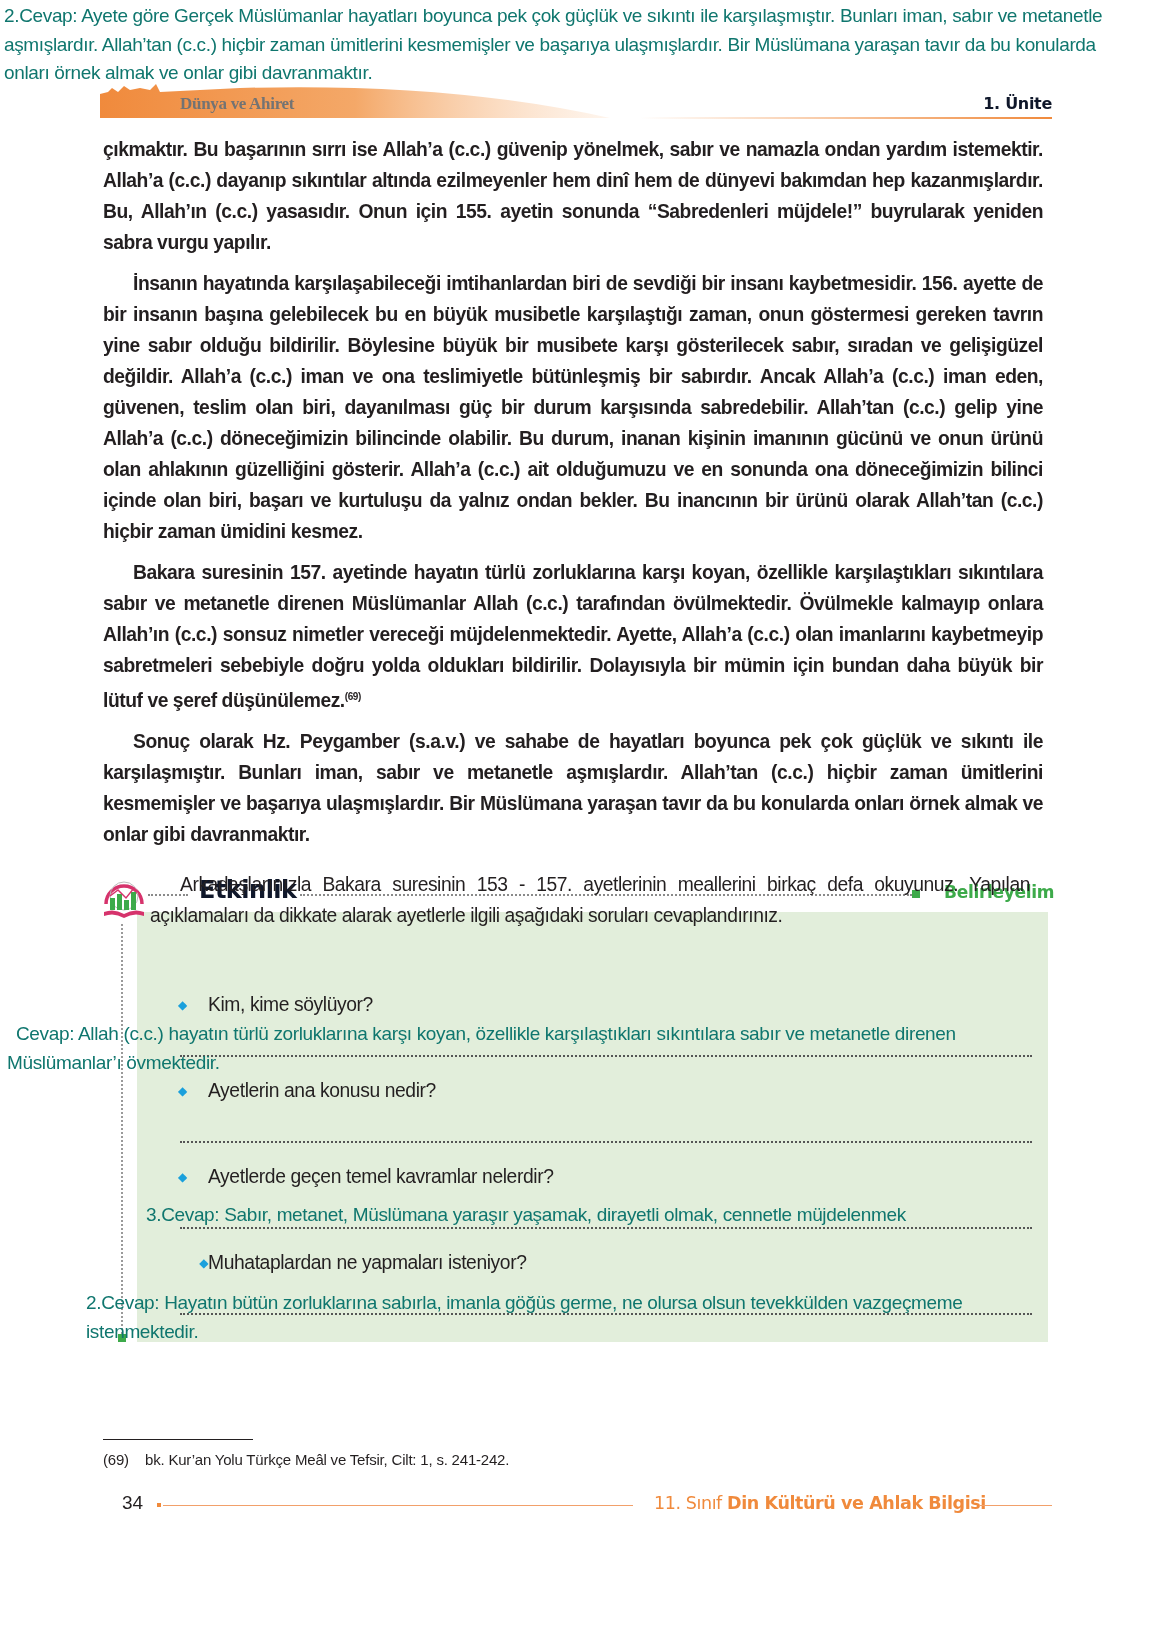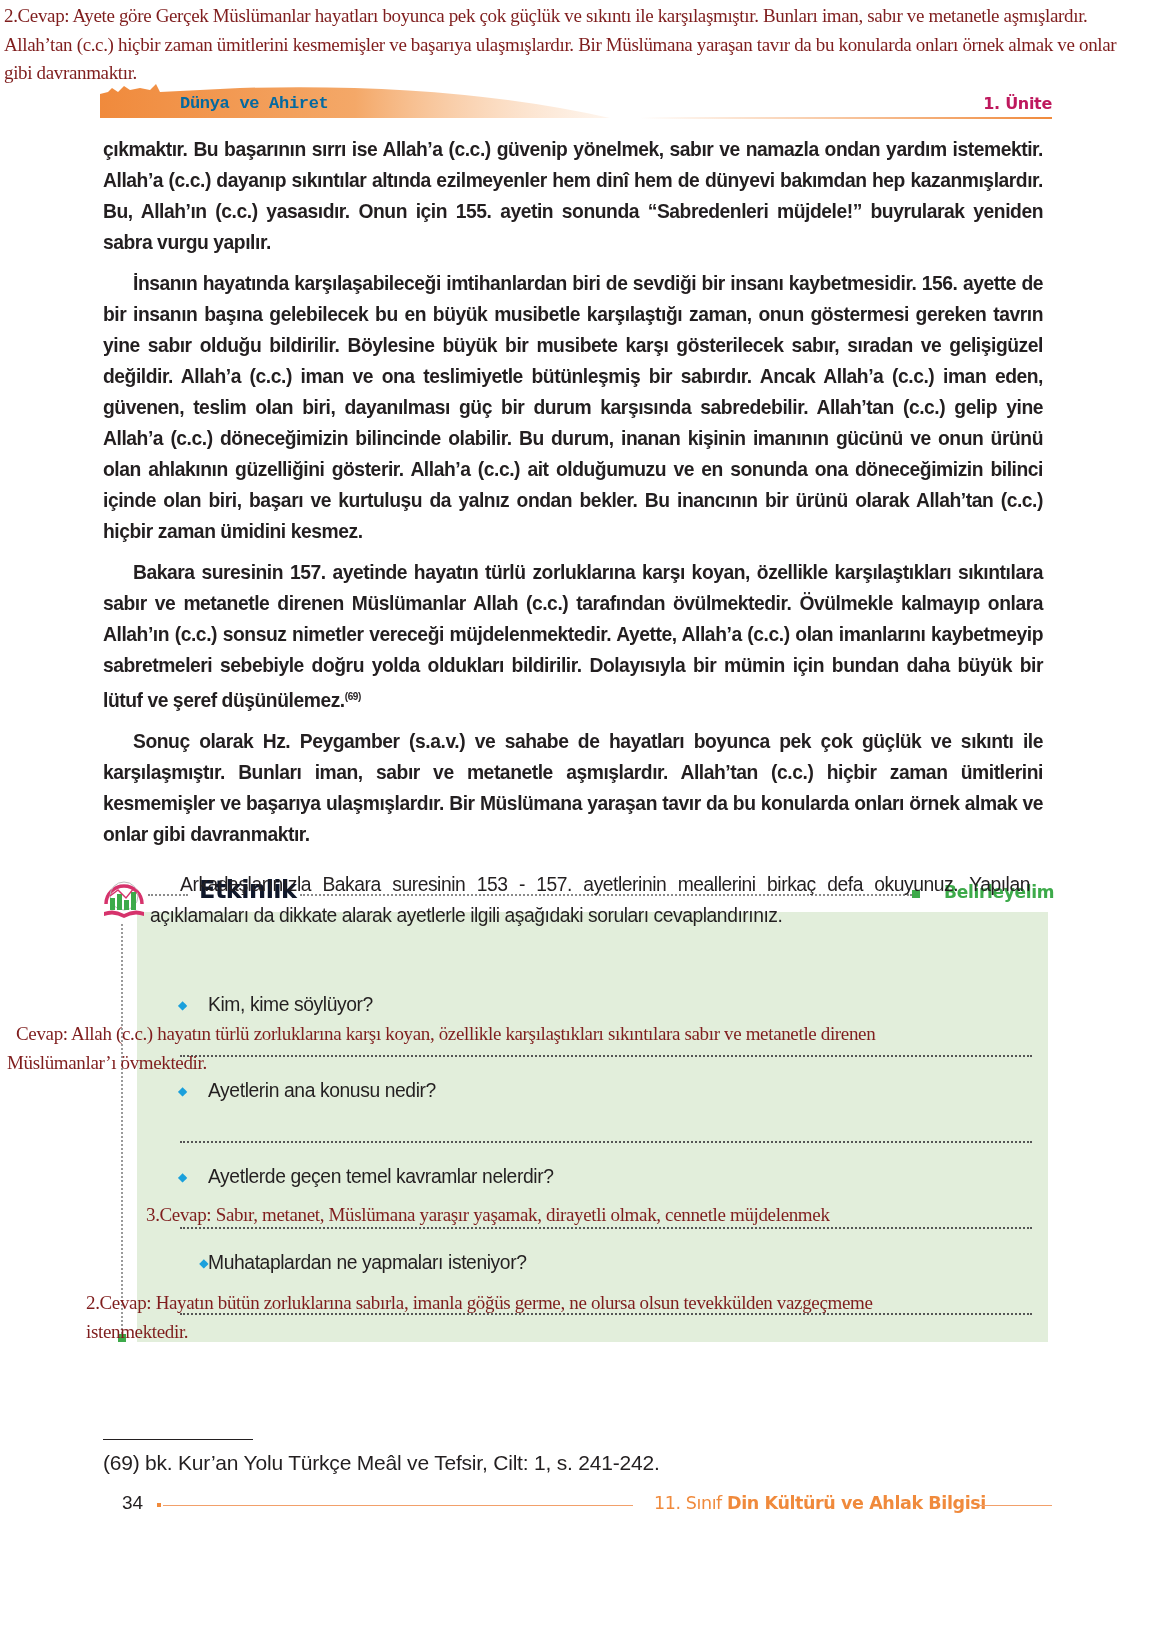--- a/index.html
+++ b/index.html
@@ -1,29 +1,29 @@
 <!DOCTYPE html>
 <html><head>
 <meta charset="utf-8">
 <style>
   html, body { margin: 0; padding: 0; background: #ffffff; }
   body { width: 1152px; height: 1625px; position: relative; overflow: hidden;
          font-family: "Liberation Sans", sans-serif; color: #231f20; }
 
-  .red { color: #7f1d1d; font-family: Liberation Serif, serif; }
+  .red { color: #0f766e; font-family: Liberation Sans, sans-serif; }
   .annot-top { position: absolute; left: 4px; top: 2px; width: 1140px;
                font-size: 19px; line-height: 28.5px; letter-spacing: -0.35px; z-index: 5; }
 
   
   .banner { position: absolute; left: 100px; top: 84px; width: 530px; height: 34px; }
   .banner svg { position: absolute; left: 0; top: 0; }
-  .banner-title { position: absolute; left: 80px; top: 10px; color: #0369a1; font-weight: bold;
-                  font-size: 17px; font-family: Liberation Mono, monospace; letter-spacing: -0.3px; }
+  .banner-title { position: absolute; left: 80px; top: 10px; color: #737373; font-weight: bold;
+                  font-size: 17px; font-family: Liberation Serif, serif; letter-spacing: -0.3px; }
   .unit { position: absolute; right: 100px; top: 94px; font-size: 16px; font-weight: bold;
-          font-family: "DejaVu Sans", sans-serif; color: #be185d; letter-spacing: -0.3px; }
+          font-family: "DejaVu Sans", sans-serif; color: #0f172a; letter-spacing: -0.3px; }
   .unit-line { position: absolute; left: 640px; top: 117px; width: 412px; height: 2px;
                background: linear-gradient(to right, rgba(240,140,70,0), #f08a3c); }
 
   .body-text { position: absolute; left: 103px; width: 940px; font-size: 19.3px;
                line-height: 31px; letter-spacing: -0.45px; text-align: justify; }
   .body-text p { margin: 0 0 10px 0; }
   .body-text p.indent { text-indent: 30px; }
   sup { font-size: 10px; }
 
   
@@ -41,21 +41,21 @@
   .act-intro { position: absolute; left: 150px; top: 869px; width: 880px; font-size: 19.3px;
                line-height: 31px; letter-spacing: -0.45px; text-indent: 30px; text-align: justify; }
   .q { position: absolute; left: 178px; font-size: 19.3px; letter-spacing: -0.4px; }
   .q .bullet { color: #1aa0dc; font-size: 12px; display: inline-block; width: 30px; vertical-align: 2px; }
   .dotline { position: absolute; left: 180px; width: 852px; border-top: 2px dotted #555; }
 
   .annot { position: absolute; font-size: 19px; line-height: 29px; letter-spacing: -0.35px; z-index: 5; }
 
   
   .fn-rule { position: absolute; left: 103px; top: 1439px; width: 150px; border-top: 1px solid #231f20; }
-  .fn { position: absolute; left: 103px; top: 1451px; font-size: 21px; letter-spacing: -0.2px; }
+  .fn { position: absolute; left: 103px; top: 1451px; font-size: 15px; letter-spacing: -0.2px; }
   .fn .num { display: inline-block; width: 42px; }
   .page-num { position: absolute; left: 122px; top: 1492px; font-size: 19px; }
   .foot-dot { position: absolute; left: 157px; top: 1503px; width: 4px; height: 4px; background: #f08a3c; }
   .foot-line1 { position: absolute; left: 163px; top: 1505px; width: 470px; height: 1px; background: #f2a06a; }
   .foot-title { position: absolute; left: 654px; top: 1493px; font-size: 17.5px; color: #f08a3c;
                 font-family: "DejaVu Sans", sans-serif; letter-spacing: -0.4px; text-align: right; }
   .foot-title b { font-weight: bold; }
   .foot-line2 { position: absolute; left: 979px; top: 1505px; width: 73px; height: 1px; background: #f2a06a; }
 </style>
 </head>

